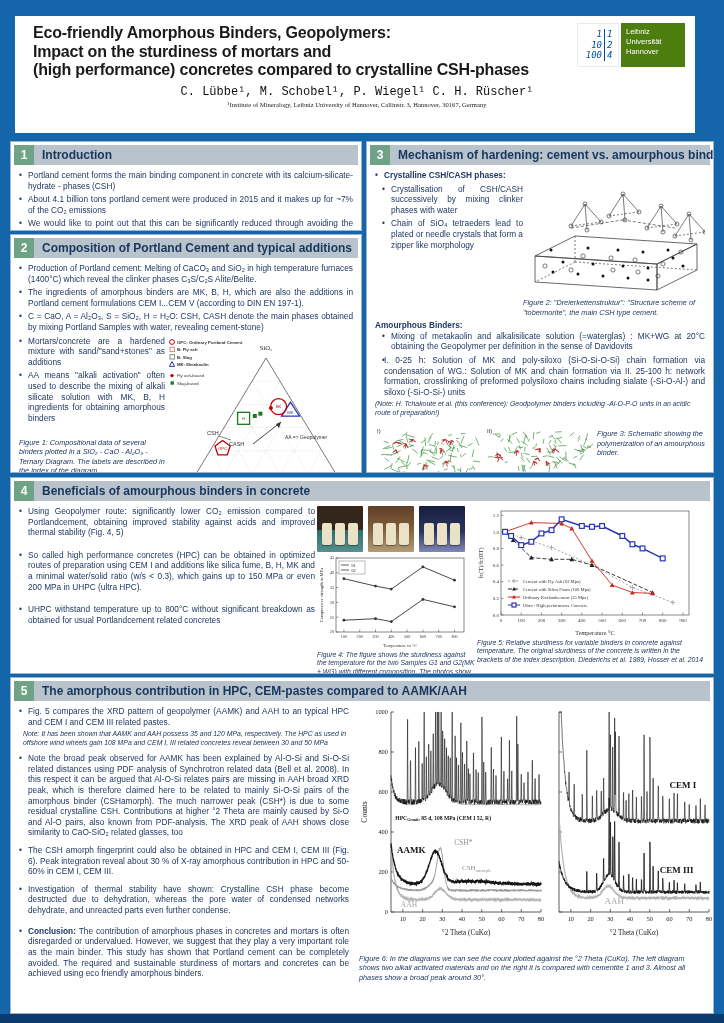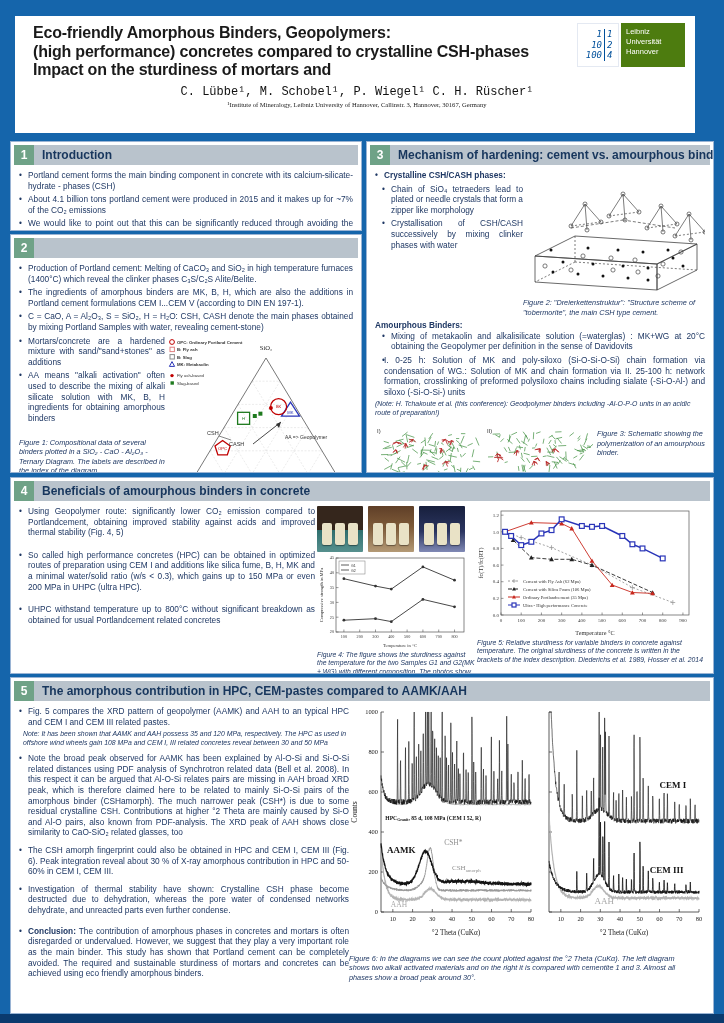--- a/index.html
+++ b/index.html
@@ -42,22 +42,22 @@
   .cyl.c1{left:5px;} .cyl.c2{left:18px;} .cyl.c3{left:31px;}
 </style>
 </head>
 <body>
 
 <div>
 
   <div class="hdr">
     <div class="title">
       <div>Eco-friendly Amorphous Binders, Geopolymers:</div>
+      <div>Impact on the sturdiness of mortars and</div>
       <div>(high performance) concretes compared to crystalline CSH-phases</div>
-      <div>Impact on the sturdiness of mortars and</div>
     </div>
     <div class="authors">C. Lübbe¹, M. Schobel¹, P. Wiegel¹ C. H. Rüscher¹</div>
     <div class="affil">¹Institute of Mineralogy, Leibniz University of Hannover, Callinstr. 3, Hannover, 30167, Germany</div>
     <div class="logo">
       <div class="digits">
         <div class="drow">
             <span class="dl">1</span>
             <span class="dr">1</span>
           </div>
         <div class="drow">
@@ -87,20 +87,21 @@
         <li>Portland cement forms the main binding component in concrete with its calcium-silicate-hydrate - phases (CSH)</li>
         <li>About 4.1 billion tons portland cement were produced in 2015 and it makes up for ~7% of the CO₂ emissions</li>
         <li>We would like to point out that this can be significantly reduced through avoiding the blast furnace production of cement.</li>
       </ul>
     </div>
   </section>
 
   <section class="box" style="left:10px;top:234px;width:352px;height:239px;">
     <div class="shead">
       <span class="badge">2</span>
+      <span class="stitle">Composition of Portland Cement and typical additions</span>
     </div>
     <div class="sbody">
       <ul class="bul">
         <li>Production of Portland cement: Melting of CaCO₃ and SiO₂ in high temperature furnaces (1400°C) which reveal the clinker phases C₃S/C₂S Alite/Belite.</li>
         <li>The ingredients of amorphous binders are MK, B, H, which are also the additions in Portland cement formulations CEM I...CEM V (according to DIN EN 197-1).</li>
         <li>C = CaO, A = Al₂O₃, S = SiO₂, H = H₂O: CSH, CASH denote the main phases obtained by mixing Portland Samples with water, revealing cement-stone)</li>
       </ul>
       <div class="row" style="margin-top:1px;">
         <div style="width:146px;">
           <ul class="bul">
@@ -168,22 +169,22 @@
     <div class="shead">
       <span class="badge">3</span>
       <span class="stitle">Mechanism of hardening: cement vs. amourphous binders</span>
     </div>
     <div class="sbody">
       <ul class="bul">
           <li class="bold">Crystalline CSH/CASH phases:</li>
         </ul>
       <div class="row">
         <ul class="bul sub" style="width:148px;flex:0 0 148px;">
+          <li>Crystallisation of CSH/CASH successively by mixing clinker phases with water</li>
           <li>Chain of SiO₄ tetraeders lead to plated or needle crystals that form a zipper like morphology</li>
-          <li>Crystallisation of CSH/CASH successively by mixing clinker phases with water</li>
         </ul>
         <div style="flex:1;">
           <svg width="182" height="112">
               <polygon points="12,72 52,52 174,60 134,80" fill="none" stroke="#444" stroke-width="0.8"></polygon>
               <polygon points="12,72 134,80 134,106 12,98" fill="none" stroke="#444" stroke-width="0.8"></polygon>
               <polygon points="134,80 174,60 174,86 134,106" fill="none" stroke="#444" stroke-width="0.8"></polygon>
               <line x1="52" y1="52" x2="52" y2="78" stroke="#444" stroke-width="0.7" stroke-dasharray="2,2"></line>
               <line x1="52" y1="78" x2="12" y2="98" stroke="#444" stroke-width="0.7" stroke-dasharray="2,2"></line>
               <line x1="52" y1="78" x2="174" y2="86" stroke="#444" stroke-width="0.7" stroke-dasharray="2,2"></line>
               <circle cx="30" cy="88" r="1.5" fill="#111"></circle>
@@ -713,21 +714,21 @@
         <div class="cap" style="font-size:6.8px;">Figure 5: Relative sturdiness for variable binders in concrete against temperature. The original sturdiness of the concrete is written in the brackets of the index description. Diederichs et al. 1989, Hosser et al. 2014</div>
       </div>
     </div>
   </section>
 
   <section class="box" style="left:10px;top:677px;width:704px;height:337px;">
     <div class="shead">
       <span class="badge">5</span>
       <span class="stitle">The amorphous contribution in HPC, CEM-pastes compared to AAMK/AAH</span>
     </div>
-    <div class="sbody row" style="gap:0;">
+    <div class="sbody row" style="gap:10px;">
       <div style="width:330px;flex:0 0 330px;">
         <ul class="bul">
           <li>Fig. 5 compares the XRD pattern of geopolymer (AAMK) and AAH to an typical HPC and CEM I and CEM III related pastes.</li>
         </ul>
         <div class="note" style="margin:3px 0 5px 4px;">Note: It has been shown that AAMK and AAH possess 35 and 120 MPa, respectively. The HPC as used in offshore wind wheels gain 108 MPa and CEM I, III related concretes reveal between 30 and 50 MPa</div>
         <ul class="bul">
           <li style="margin-bottom:7px;">Note the broad peak observed for AAMK has been explained by Al-O-Si and Si-O-Si related distances using PDF analysis of Synchrotron related data (Bell et al. 2008). In this respect it can be argued that Al-O-Si relates pairs are missing in AAH broad XRD peak, which is therefore claimed here to be related to mainly Si-O-Si pairs of the amorphous binder (CSHamorph). The much narrower peak (CSH*) is due to some residual crystalline CSH. Contributions at higher °2 Theta are mainly caused by Si-O and Al-O pairs, also known from PDF-analysis. The XRD peak of AAH shows close similarity to CaO-SiO₂ related glasses, too</li>
           <li style="margin-bottom:7px;">The CSH amorph fingerprint could also be obtained in HPC and CEM I, CEM III (Fig. 6). Peak integration reveal about 30 % of X-ray amorphous contribution in HPC and 50-60% in CEM I, CEM III.</li>
           <li style="margin-bottom:10px;">Investigation of thermal stability have shown: Crystalline CSH phase become destructed due to dehydration, whereas the pore water of condensed networks dehydrate, and unreacted parts even further condense.</li>
           <li>

